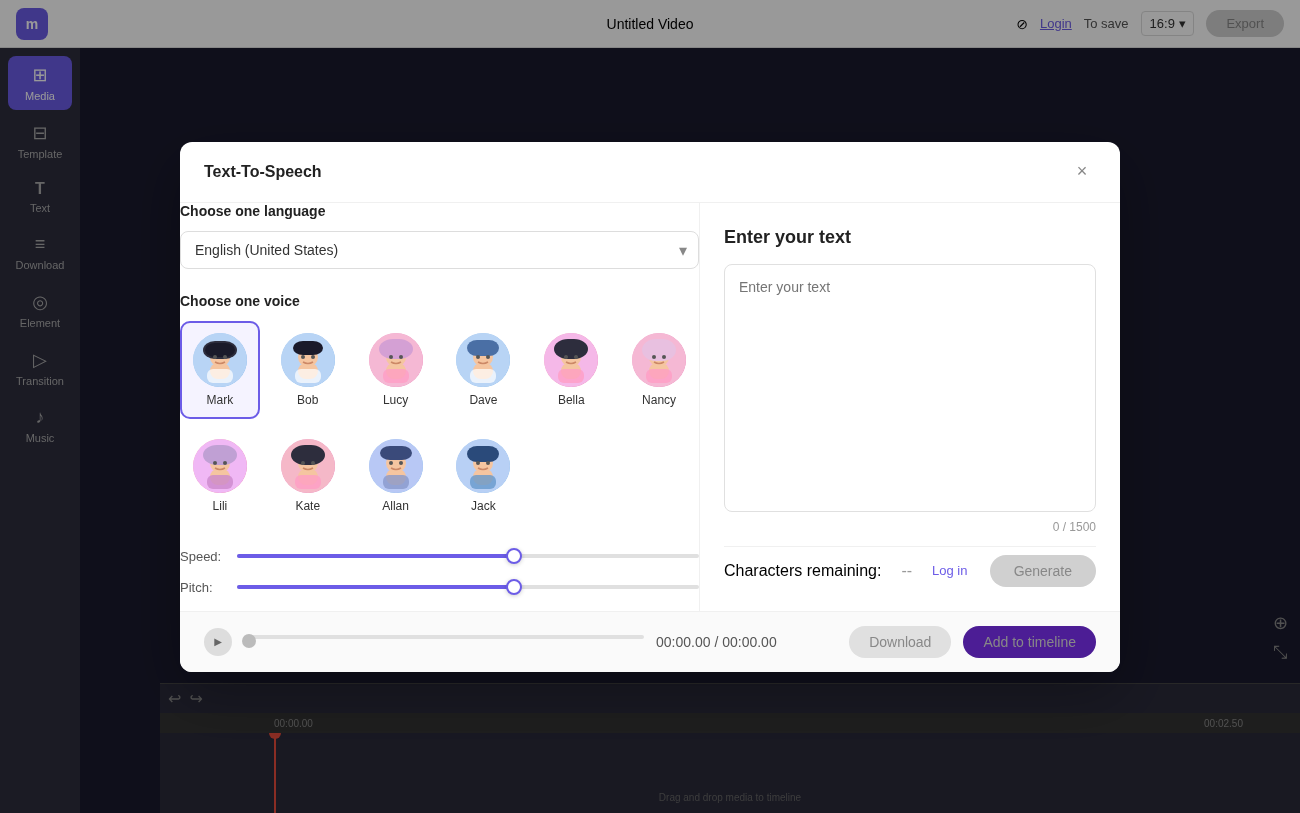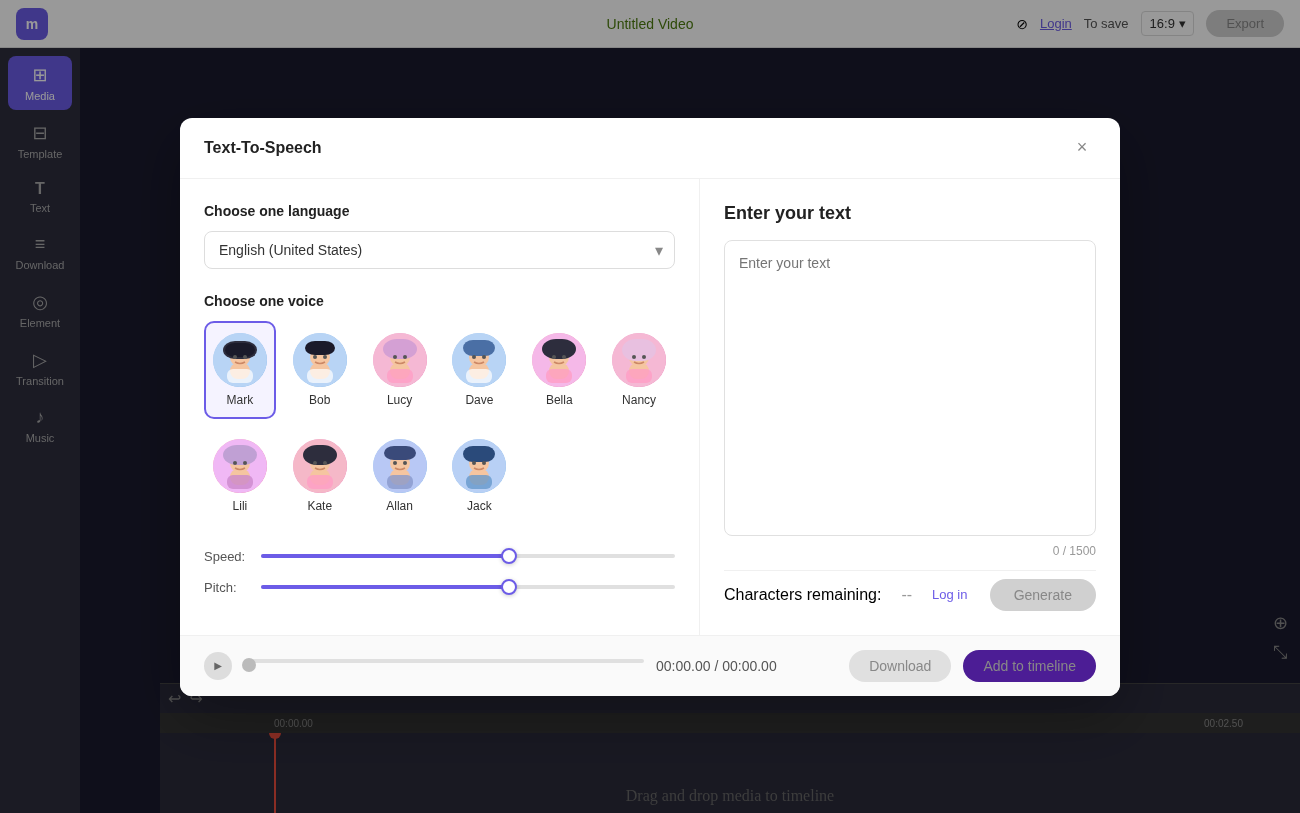--- a/index.html
+++ b/index.html
@@ -37,21 +37,21 @@
     .logo-icon {
       width: 32px; height: 32px;
       background: #6c5ce7;
       border-radius: 8px;
       display: flex; align-items: center; justify-content: center;
       color: white; font-weight: bold; font-size: 14px;
     }
     .top-bar-center {
       position: absolute; left: 50%; transform: translateX(-50%);
       display: flex; align-items: flex-end; gap: 8px;
-      font-size: 14px; color: #4d7c0f;
+      font-size: 14px; color: #000000;
     }
     .top-bar-right { display: flex; align-items: center; gap: 12px; }
     .login-btn { color: #6c5ce7; text-decoration: underline; font-size: 13px; cursor: pointer; }
     .save-text { font-size: 13px; color: #555; }
     .ratio-selector {
       display: flex; align-items: center; gap: 4px;
       font-size: 13px; color: #333;
       border: 1px solid #ddd; border-radius: 4px;
       padding: 4px 8px; cursor: pointer;
     }
@@ -155,21 +155,20 @@
 
     .modal-body {
       display: flex;
       flex: 1;
       overflow: hidden;
     }
 
     
     .modal-left {
       width: 520px;
-      padding: 24px;
       border-right: 1px solid #f0f0f0;
       overflow-y: auto;
     }
 
     .section-label {
       font-size: 14px;
       font-weight: 600;
       color: #222;
       margin-bottom: 12px;
     }
@@ -536,21 +535,21 @@
         <div class="tl-ruler">
           <span class="tl-ruler-mark" style="left:10%;">00:00.00</span>
           <span class="tl-ruler-mark" style="right:5%;">00:02.50</span>
         </div>
         <div class="tl-track-area">
           <div class="tl-time-marker" style="left:10%;">
             <div class="tl-time-marker-head"></div>
           </div>
         </div>
         <div style="position:absolute; bottom:8px; left:50%; transform:translateX(-50%);">
-          <span style="color:#666;font-size:16px;white-space:nowrap;font-family:Liberation Serif, serif;">Drag and drop media to timeline</span>
+          <span style="color:#666;font-size:10px;white-space:nowrap;">Drag and drop media to timeline</span>
         </div>
       </div>
 
       <div style="position:absolute; right:12px; bottom:150px; display:flex; flex-direction:column; gap:8px;">
         <span style="color:#888;font-size:18px;cursor:pointer;">⊕</span>
         <span style="color:#888;font-size:18px;cursor:pointer;">⤡</span>
       </div>
     </div>
   </div>
 </div>

